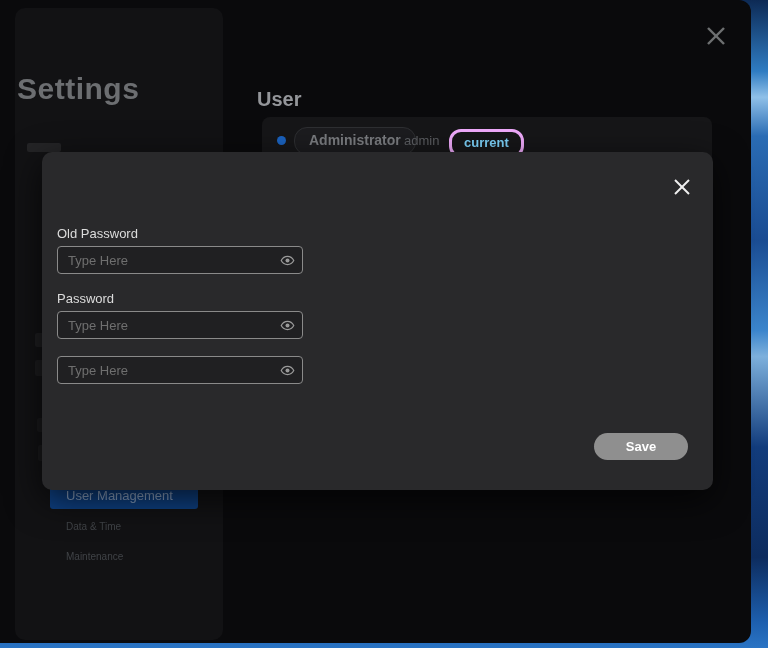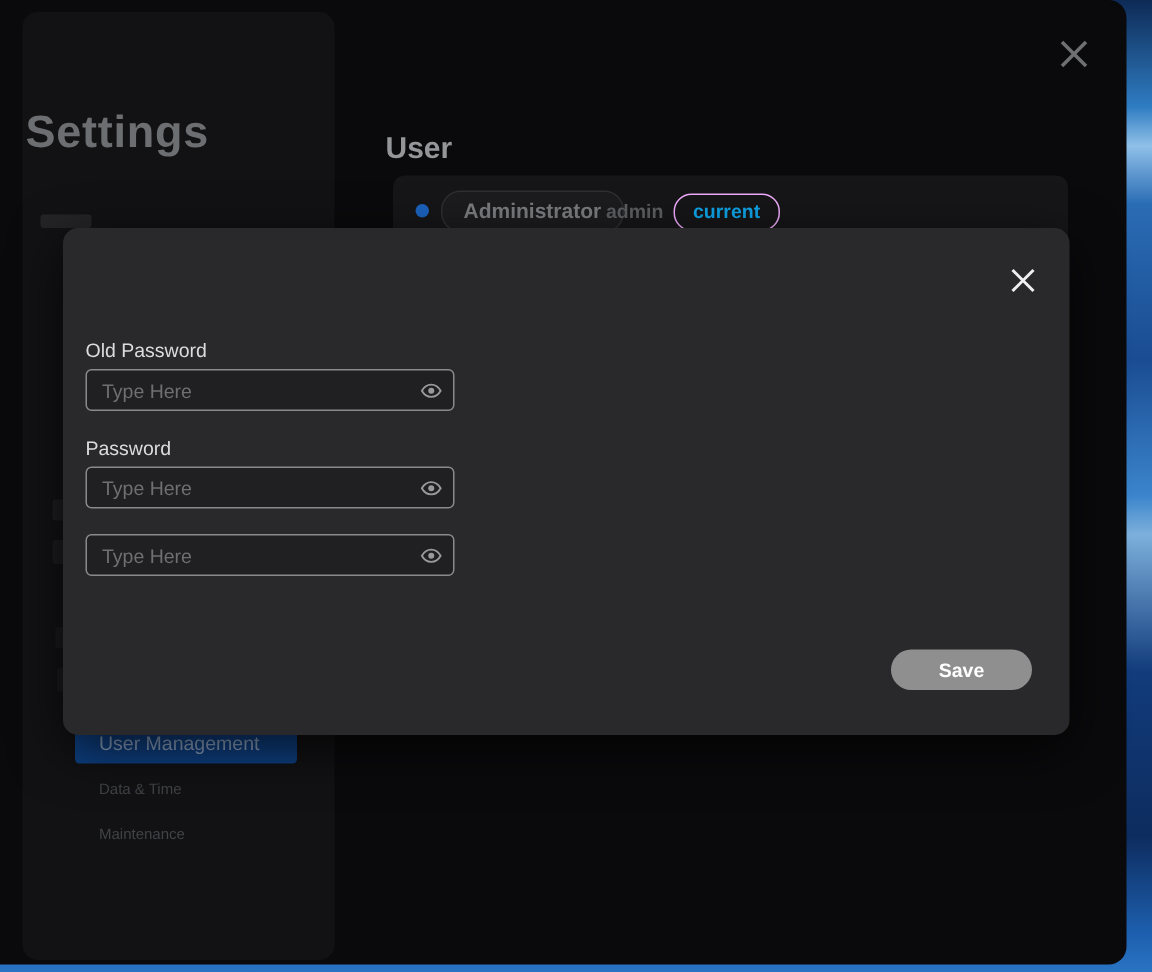--- a/index.html
+++ b/index.html
@@ -59,26 +59,26 @@
   }
   .name-badge{
     position:absolute;left:32px;top:10px;height:26px;line-height:24px;
     padding:0 14px;border:1px solid #2e2f32;border-radius:13px;
     background:#1c1c1f;cursor:pointer;
     font-family:"Liberation Sans", sans-serif;
     font-size:14px;font-weight:bold;color:#7b7d81;
   }
   .role-label{
     position:absolute;left:142px;top:16px;
-    font-size:13px;font-weight:bold;color:#5d5f63;
+    font-size:13px;font-weight:normal;color:#5d5f63;
   }
   .current-badge{
     position:absolute;left:187px;top:12px;height:23px;line-height:21px;
-    padding:0 12px;border:1px solid #f0abfc;border-radius:12px;
-    font-size:13px;font-weight:bold;color:#0ea5e9;
+    padding:0 12px;border:3px solid #f0abfc;border-radius:12px;
+    font-size:13px;font-weight:bold;color:#7dd3fc;
   }
   
   .artifact{position:absolute;border-radius:2px;z-index:2;}
   
   .modal{
     position:absolute;left:42px;top:152px;width:671px;height:338px;
     background:#29292b;border-radius:10px;z-index:5;
     box-shadow:0 10px 35px rgba(0,0,0,.7);
   }
   .modal-title{

